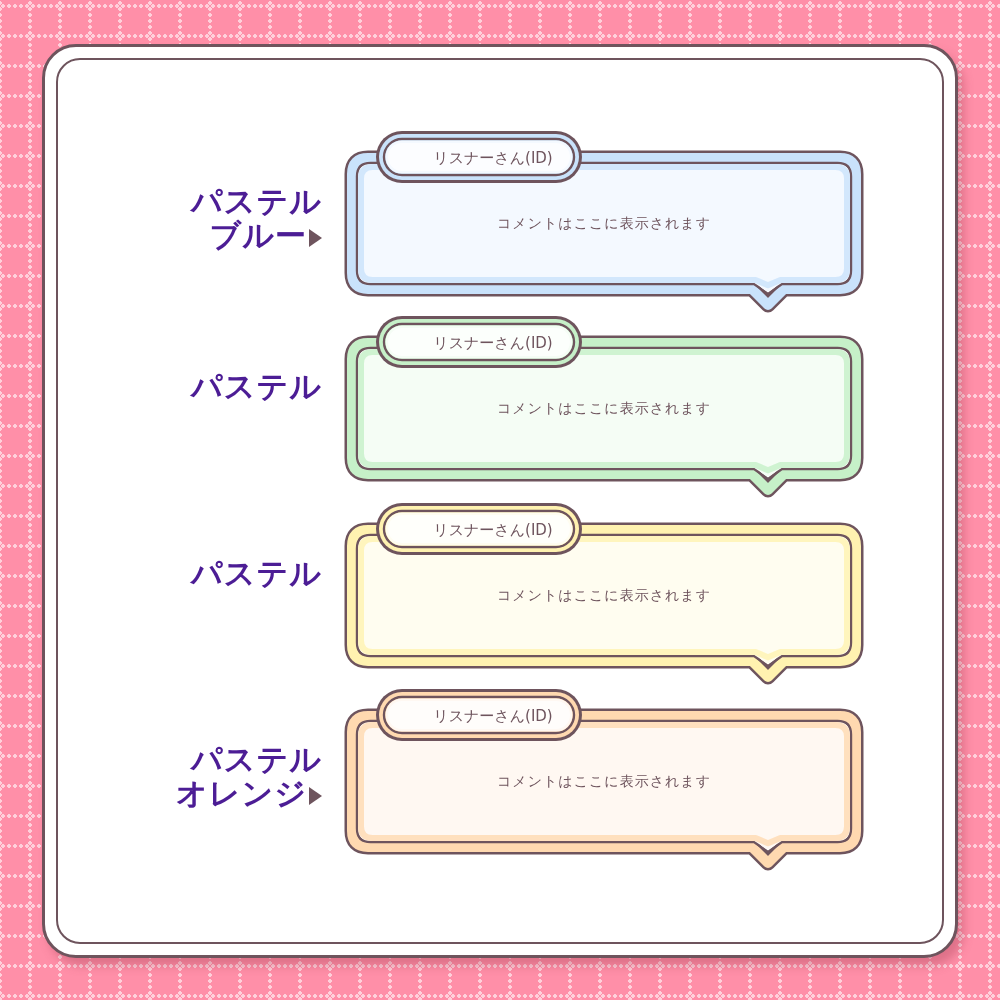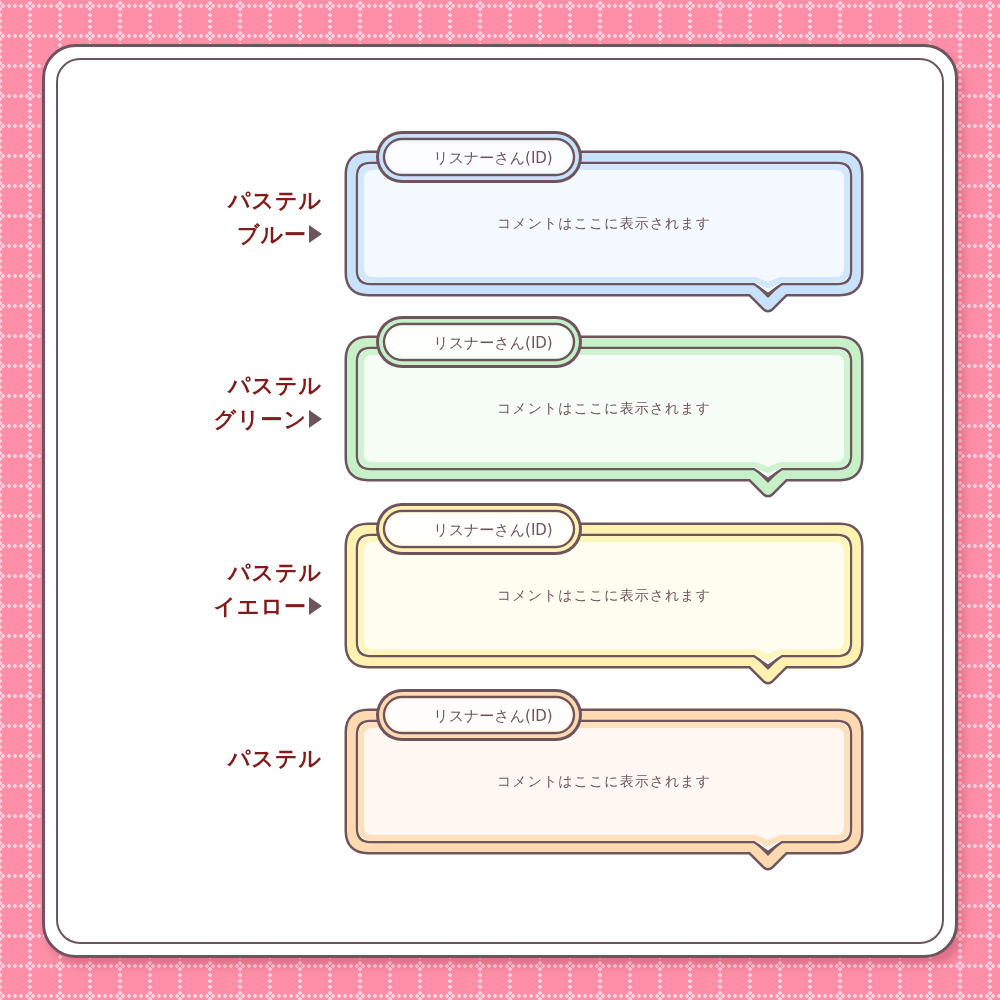--- a/index.html
+++ b/index.html
@@ -22,21 +22,21 @@
     box-sizing: border-box;
     box-shadow: 6px 8px 10px rgba(160,60,80,0.35);
   }
   .card-inner {
     position: absolute; left: 11px; top: 11px; right: 11px; bottom: 11px;
     border: 2.5px solid #6e545d; border-radius: 24px; background: #ffffff;
   }
   .row { position: absolute; left: 0; width: 1000px; height: 190px; }
   .label {
     position: absolute; right: 678px; text-align: right;
-    color: #7f1d1d; font-size: 22px; line-height: 34px; font-weight: bold;
+    color: #4c1d95; font-size: 31px; line-height: 34px; font-weight: bold;
     letter-spacing: 1px; white-space: nowrap;
   }
   .label .arrow {
     display: inline-block; width: 0; height: 0; margin-left: 2px;
     border-top: 9px solid transparent; border-bottom: 9px solid transparent;
     border-left: 13px solid #6e545d; vertical-align: -1px;
   }
   svg.bubble { position: absolute; left: 340px; top: 0; overflow: visible; }
   .tag-text {
     position: absolute; left: 393px; width: 200px; text-align: center;
@@ -81,21 +81,20 @@
       <rect class="t-fill" x="45.5" y="12.5" width="187" height="33" rx="16.5" fill="#f4f9ff"></rect>
       <rect class="t-glow" x="48" y="15" width="182" height="28" rx="14" fill="#ffffff" opacity="0.7"></rect>
     </svg>
     <div class="tag-text" style="top: 20px;">リスナーさん(ID)</div>
     <div class="comment-text" style="top: 80px;">コメントはここに表示されます</div>
   </div>
 
   <div class="row" style="top: 313px;">
     <div class="label" style="top: 56px;">
       <div class="l1">パステル</div>
-      <div><span class="l2">グリーン</span><span class="arrow"></span></div>
     </div>
     <svg class="bubble" width="530" height="190" viewBox="0 0 530 190">
 
       <path class="b-outer" d="M28,30 H500 Q516,30 516,46 V145 Q516,161 500,161
             H444 L428,177 L412,161 H28 Q12,161 12,145 V46 Q12,30 28,30 Z" fill="none" stroke="#6e545d" stroke-width="15" stroke-linejoin="round"></path>
       <path class="b-band" d="M28,30 H500 Q516,30 516,46 V145 Q516,161 500,161
             H444 L428,177 L412,161 H28 Q12,161 12,145 V46 Q12,30 28,30 Z" fill="none" stroke-width="10" stroke-linejoin="round" stroke="#c6f0c8"></path>
       <path class="b-inner" d="M30.5,35 H497.5 Q511,35 511,48.5 V142.5 Q511,156 497.5,156
             H442 L428,166 L414,156 H30.5 Q17,156 17,142.5 V48.5 Q17,35 30.5,35 Z" fill="none" stroke="#6e545d" stroke-width="2.4" stroke-linejoin="round"></path>
       <path class="b-fill" d="M31,36 H497 Q510,36 510,49 V142 Q510,155 497,155
@@ -109,21 +108,20 @@
       <rect class="t-fill" x="45.5" y="12.5" width="187" height="33" rx="16.5" fill="#f5fdf5"></rect>
       <rect class="t-glow" x="48" y="15" width="182" height="28" rx="14" fill="#ffffff" opacity="0.7"></rect>
     </svg>
     <div class="tag-text" style="top: 20px;">リスナーさん(ID)</div>
     <div class="comment-text" style="top: 80px;">コメントはここに表示されます</div>
   </div>
 
   <div class="row" style="top: 500px;">
     <div class="label" style="top: 56px;">
       <div class="l1">パステル</div>
-      <div><span class="l2">イエロー</span><span class="arrow"></span></div>
     </div>
     <svg class="bubble" width="530" height="190" viewBox="0 0 530 190">
 
       <path class="b-outer" d="M28,30 H500 Q516,30 516,46 V145 Q516,161 500,161
             H444 L428,177 L412,161 H28 Q12,161 12,145 V46 Q12,30 28,30 Z" fill="none" stroke="#6e545d" stroke-width="15" stroke-linejoin="round"></path>
       <path class="b-band" d="M28,30 H500 Q516,30 516,46 V145 Q516,161 500,161
             H444 L428,177 L412,161 H28 Q12,161 12,145 V46 Q12,30 28,30 Z" fill="none" stroke-width="10" stroke-linejoin="round" stroke="#fff2b0"></path>
       <path class="b-inner" d="M30.5,35 H497.5 Q511,35 511,48.5 V142.5 Q511,156 497.5,156
             H442 L428,166 L414,156 H30.5 Q17,156 17,142.5 V48.5 Q17,35 30.5,35 Z" fill="none" stroke="#6e545d" stroke-width="2.4" stroke-linejoin="round"></path>
       <path class="b-fill" d="M31,36 H497 Q510,36 510,49 V142 Q510,155 497,155
@@ -137,20 +135,21 @@
       <rect class="t-fill" x="45.5" y="12.5" width="187" height="33" rx="16.5" fill="#fffdf0"></rect>
       <rect class="t-glow" x="48" y="15" width="182" height="28" rx="14" fill="#ffffff" opacity="0.7"></rect>
     </svg>
     <div class="tag-text" style="top: 20px;">リスナーさん(ID)</div>
     <div class="comment-text" style="top: 80px;">コメントはここに表示されます</div>
   </div>
 
   <div class="row" style="top: 686px;">
     <div class="label" style="top: 56px;">
       <div class="l1">パステル</div>
+      <div><span class="l2">オレンジ</span><span class="arrow"></span></div>
     </div>
     <svg class="bubble" width="530" height="190" viewBox="0 0 530 190">
 
       <path class="b-outer" d="M28,30 H500 Q516,30 516,46 V145 Q516,161 500,161
             H444 L428,177 L412,161 H28 Q12,161 12,145 V46 Q12,30 28,30 Z" fill="none" stroke="#6e545d" stroke-width="15" stroke-linejoin="round"></path>
       <path class="b-band" d="M28,30 H500 Q516,30 516,46 V145 Q516,161 500,161
             H444 L428,177 L412,161 H28 Q12,161 12,145 V46 Q12,30 28,30 Z" fill="none" stroke-width="10" stroke-linejoin="round" stroke="#ffd9b0"></path>
       <path class="b-inner" d="M30.5,35 H497.5 Q511,35 511,48.5 V142.5 Q511,156 497.5,156
             H442 L428,166 L414,156 H30.5 Q17,156 17,142.5 V48.5 Q17,35 30.5,35 Z" fill="none" stroke="#6e545d" stroke-width="2.4" stroke-linejoin="round"></path>
       <path class="b-fill" d="M31,36 H497 Q510,36 510,49 V142 Q510,155 497,155

